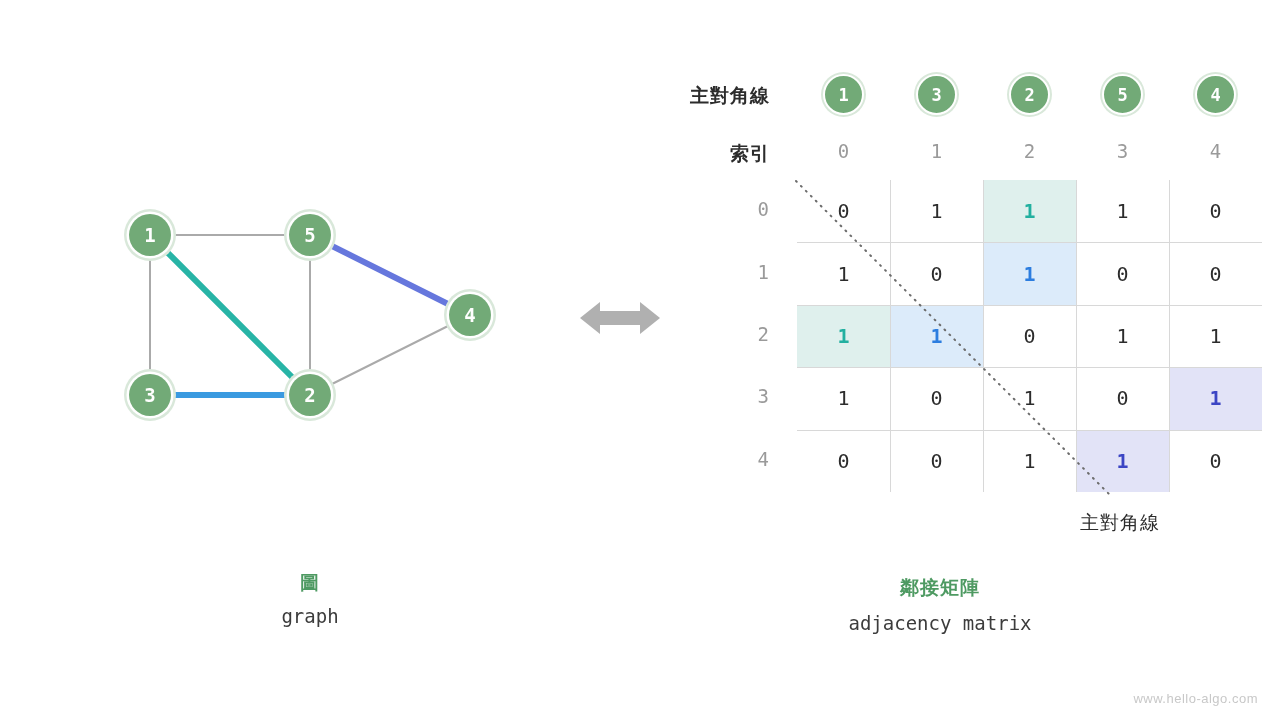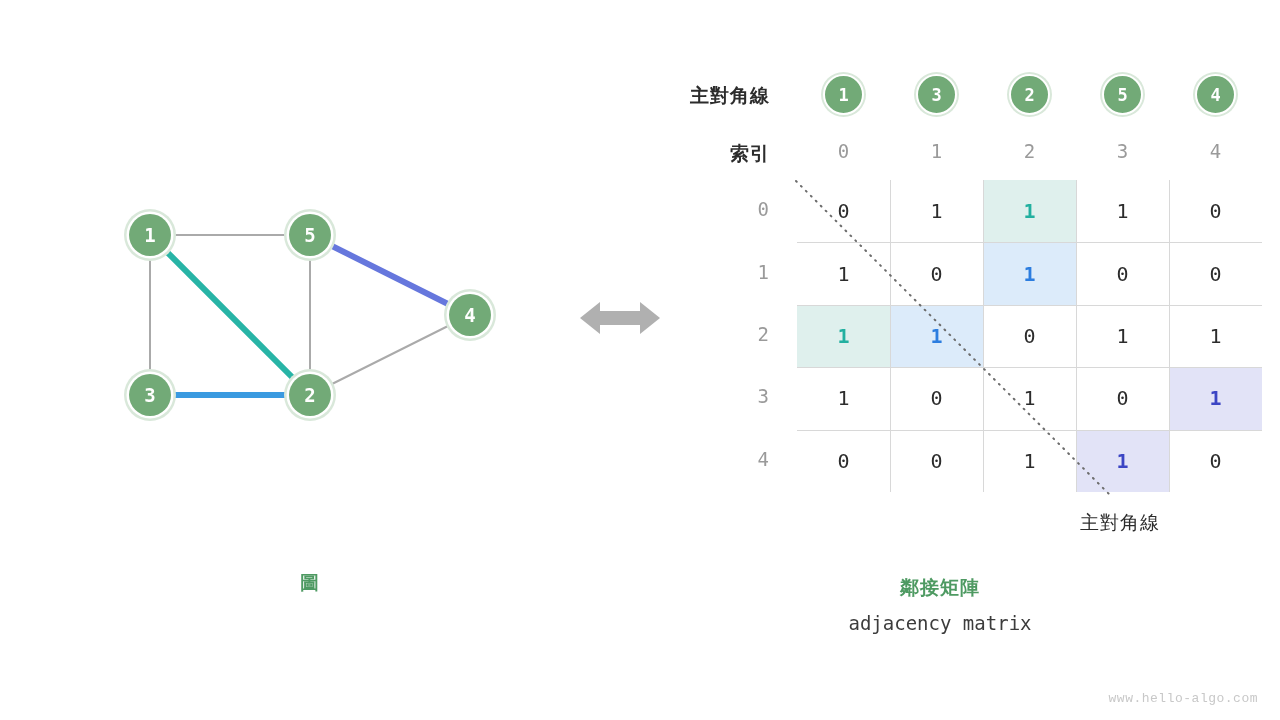--- a/index.html
+++ b/index.html
@@ -172,21 +172,21 @@
   }
   #matrix-caption-cn { top: 525px; font-size: 19px; font-weight: bold; color: #4e9a62; letter-spacing: 1px; }
   #matrix-caption-en { top: 562px; font-size: 19px; color: #3c3c3c; font-family: "DejaVu Sans Mono", monospace; }
 
   #watermark {
     position: absolute;
     right: 22px;
     bottom: 14px;
     font-size: 13px;
     color: #c8c8c8;
-    font-family: Liberation Mono, monospace;
+    font-family: Liberation Sans, sans-serif;
     letter-spacing: 0.5px;
   }
 </style>
 </head>
 <body>
 
 <div id="graph-panel">
   <svg id="graph-svg" width="500" height="340">
     <g id="graph-edges">
         <line x1="90" y1="85" x2="250" y2="85" stroke="#aaaaaa" stroke-width="2" stroke-linecap="round"></line>
@@ -214,20 +214,21 @@
         <circle cx="90" cy="245" r="23.5" fill="#ffffff"></circle>
         <circle cx="90" cy="245" r="21" fill="#72aa77"></circle>
         <text x="90" y="252" text-anchor="middle" fill="#ffffff" font-size="19" font-weight="bold" font-family="&quot;DejaVu Sans Mono&quot;, monospace">3</text>
         <circle cx="250" cy="245" r="26" fill="#d9e8da"></circle>
         <circle cx="250" cy="245" r="23.5" fill="#ffffff"></circle>
         <circle cx="250" cy="245" r="21" fill="#72aa77"></circle>
         <text x="250" y="252" text-anchor="middle" fill="#ffffff" font-size="19" font-weight="bold" font-family="&quot;DejaVu Sans Mono&quot;, monospace">2</text>
       </g>
   </svg>
   <div class="graph-caption caption-cn">圖</div>
+  <div class="graph-caption caption-en">graph</div>
 </div>
 
 <svg id="arrow" width="84" height="44" viewBox="0 0 84 44">
   <path d="M2 22 L22 6 L22 15 L62 15 L62 6 L82 22 L62 38 L62 29 L22 29 L22 38 Z" fill="#b0b0b0"></path>
 </svg>
 
 <div id="matrix-panel">
 
   <div class="vlabel" id="vertices-label">主對角線</div>
   <div class="vlabel" id="index-label">索引</div>

